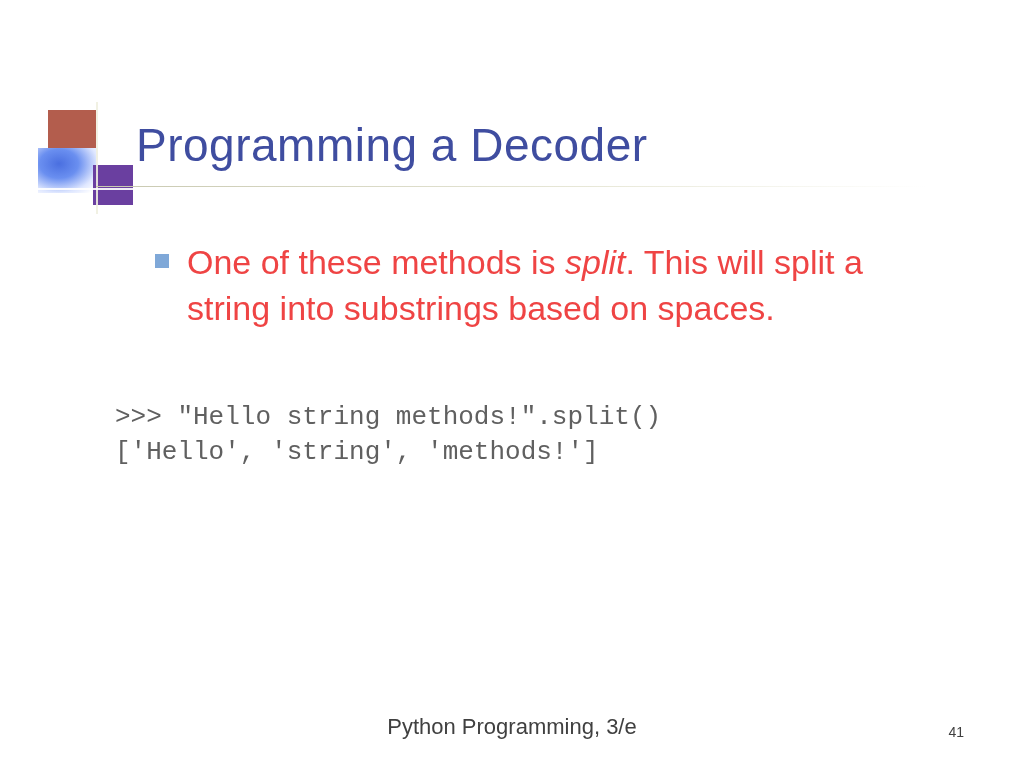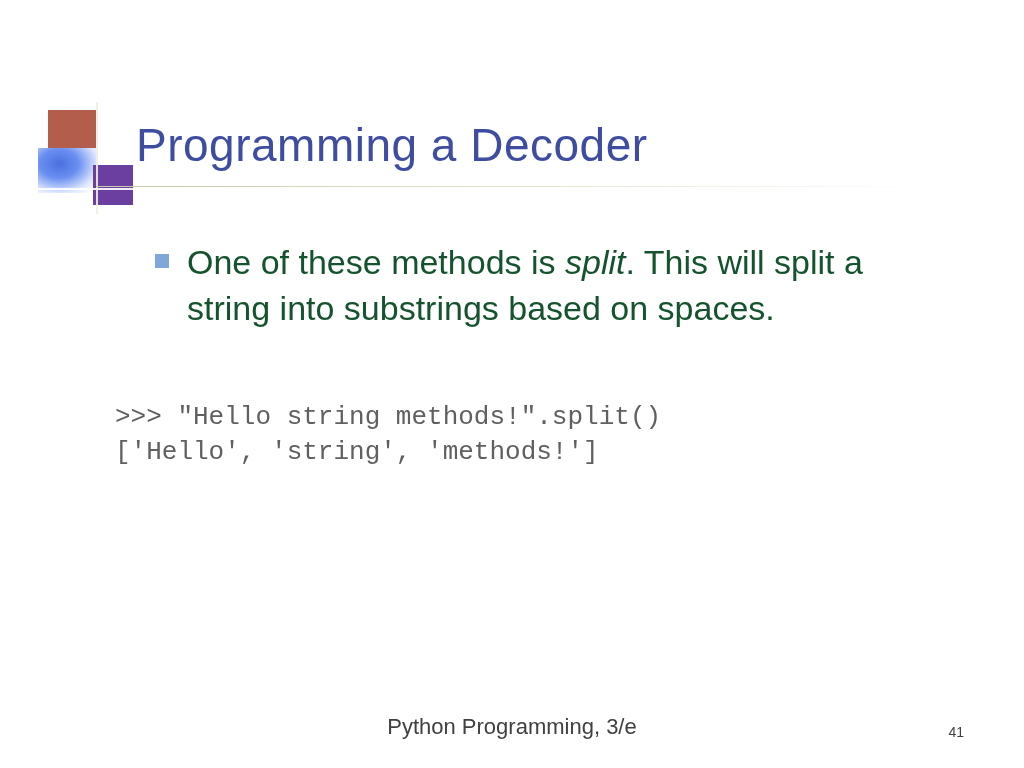--- a/index.html
+++ b/index.html
@@ -16,21 +16,21 @@
   .vline    { position: absolute; left: 58px; top: -8px; width: 2px; height: 112px; background: #f0f0e0; opacity: 0.9; }
   .hline-d  { position: absolute; left: 0; top: 78px; width: 128px; height: 2px; background: #ffffff; opacity: 0.9; }
 
   .title-wrap { position: absolute; left: 136px; top: 118px; right: 60px; }
   .title { color: #3f4da0; font-size: 46px; font-weight: 400; letter-spacing: 0.5px; }
   .title-rule { margin-top: 14px; height: 1px; background: linear-gradient(to right, #c8c8b0 0%, #e8e8d8 60%, transparent 100%); width: 830px; margin-left: -40px; }
 
   .body { position: absolute; left: 155px; top: 240px; right: 70px; }
   .bullet-row { display: flex; align-items: flex-start; }
   .bullet-mark { width: 14px; height: 14px; background: #7fa8d8; margin-top: 14px; margin-right: 18px; flex: 0 0 auto; }
-  .bullet-text { color: #14532d; font-size: 34px; line-height: 1.35; }
+  .bullet-text { color: #ef4444; font-size: 34px; line-height: 1.35; }
   .bullet-text .ital { font-style: italic; }
 
   .code { position: absolute; left: 115px; top: 400px; right: 80px;
           font-family: "Courier New", Courier, monospace; font-size: 26px; color: #606060; line-height: 1.35; white-space: pre; }
 
   .footer { position: absolute; bottom: 28px; left: 0; width: 100%; text-align: center; color: #404040; font-size: 22px; }
   .pageno { position: absolute; right: 60px; bottom: 28px; color: #404040; font-size: 14px; }
 </style>
 </head>
 <body>

